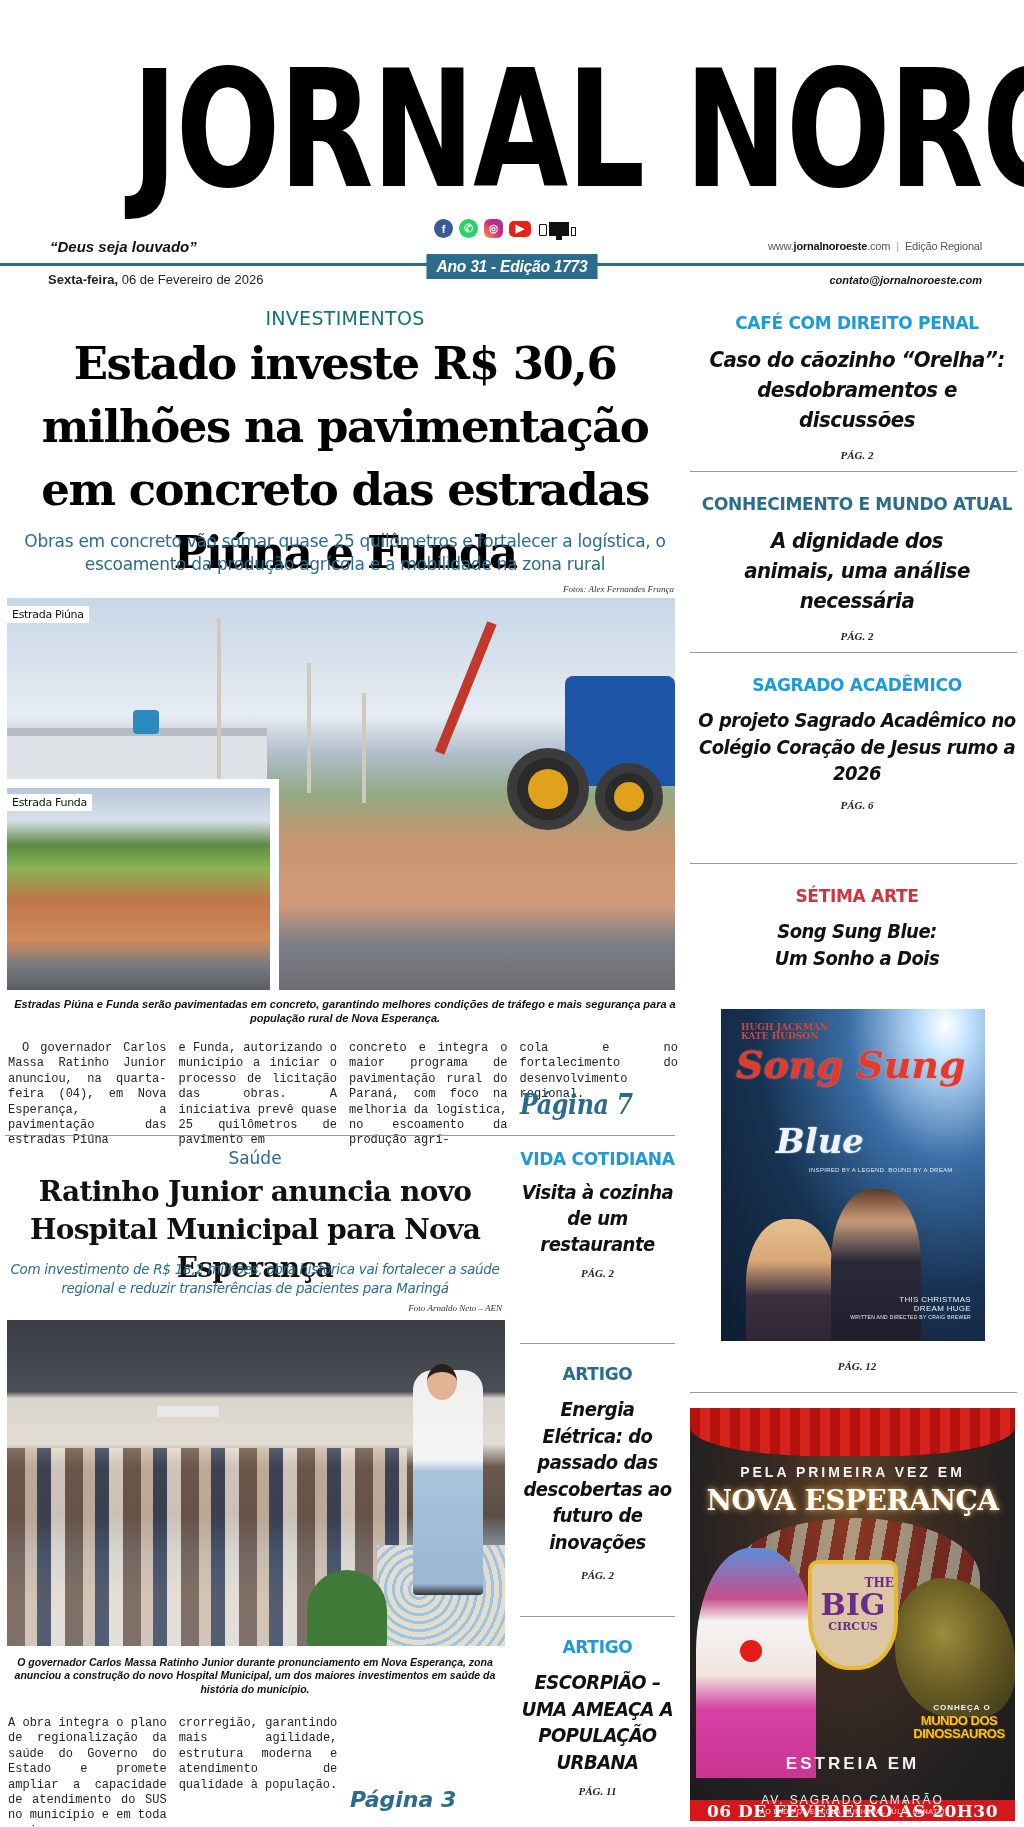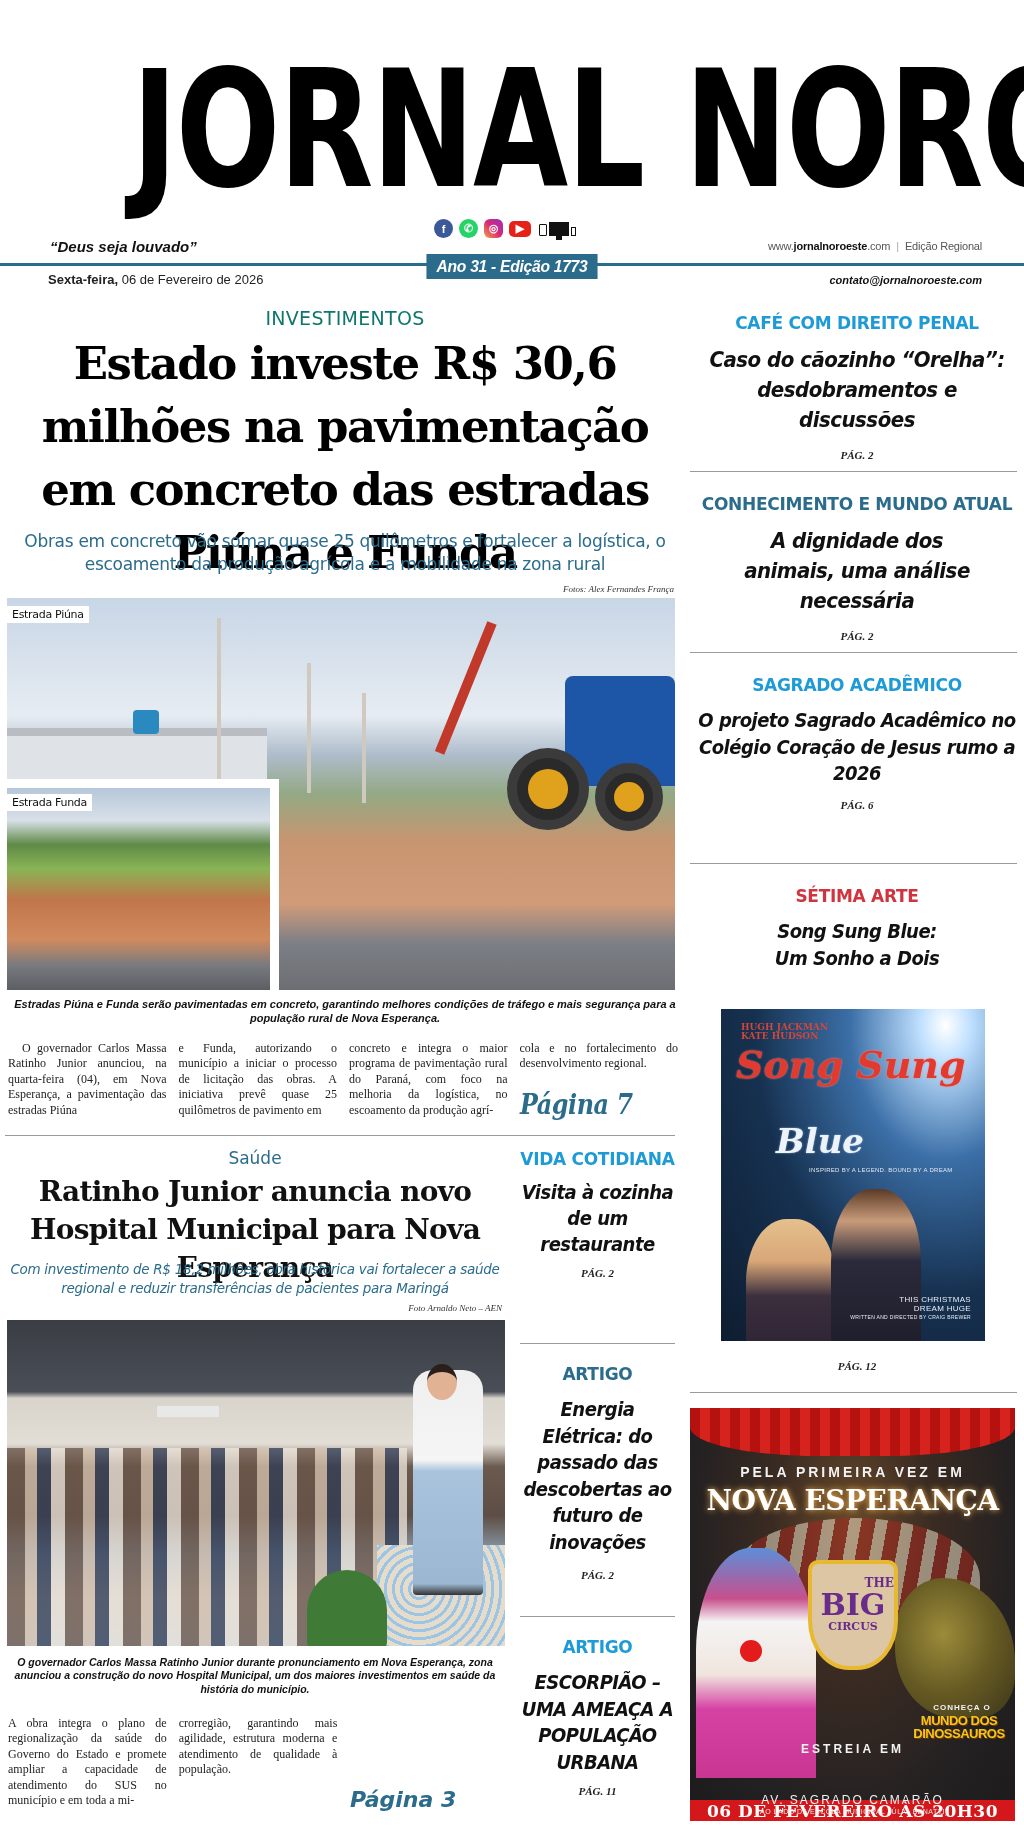--- a/index.html
+++ b/index.html
@@ -72,21 +72,21 @@
   .photo-funda {
     position: absolute; left: 7px; top: 779px; width: 272px; height: 211px;
     background: linear-gradient(180deg, #b6c7d9 0%, #d8e0e8 16%, #5f8a47 28%, #8ab455 40%, #c0764a 55%, #d08a5e 75%, #777a7f 88%, #5b5e63 100%);
     border-top: 9px solid #fff; border-right: 9px solid #fff;
   }
 
   .caption-lead {
     position: absolute; left: 0; top: 997px; width: 690px; text-align: center;
     font-size: 11px; font-weight: bold; font-style: italic; line-height: 14px; color: #111;
   }
-  .body-cols { position: absolute; display: grid; column-gap: 12px; font-family: Liberation Serif, serif; font-size: 12px; line-height: 15.4px; color: #222; text-align: justify; }
+  .body-cols { position: absolute; display: grid; column-gap: 12px; font-family: Liberation Mono, monospace; font-size: 12px; line-height: 15.4px; color: #222; text-align: justify; }
   .body-cols p { text-indent: 14px; hyphens: auto; }
   .body-lead { left: 8px; top: 1041px; width: 670px; grid-template-columns: repeat(4, 1fr); }
   .pagina-lead { position: absolute; left: 520px; top: 1088px; font-family: "DejaVu Serif", serif; font-weight: bold; font-style: italic; font-size: 28px; color: #2b6c8c; letter-spacing: -0.5px; transform: scaleX(0.85); transform-origin: left; }
   .rule-lead { position: absolute; left: 5px; top: 1135px; width: 670px; height: 1px; background: #9a9a9a; }
 
   
   .kicker-2 { position: absolute; left: 0; top: 1148px; width: 510px; text-align: center; font-family: "DejaVu Sans", sans-serif; font-size: 17px; color: #2b6c8c; }
   .headline-2 { position: absolute; left: 0; top: 1173px; width: 510px; text-align: center; font-family: "DejaVu Serif", serif; font-size: 28px; line-height: 38px; color: #111; letter-spacing: -0.7px; }
   .deck-2 { position: absolute; left: 0; top: 1260px; width: 510px; text-align: center; font-family: "DejaVu Sans", sans-serif; font-style: italic; font-size: 13.5px; line-height: 19px; color: #2b6c8c; letter-spacing: -0.3px; }
   .credit-2 { position: absolute; right: 522px; top: 1303px; font-family: "Liberation Serif", serif; font-style: italic; font-size: 9px; color: #333; }
@@ -140,21 +140,21 @@
   .pc-first { position: absolute; left: 0; top: 56px; width: 100%; text-align: center; font-size: 14px; font-weight: bold; color: #f2f2f2; letter-spacing: 3px; }
   .pc-city { position: absolute; left: 0; top: 76px; width: 100%; text-align: center; font-family: "DejaVu Serif", serif; font-weight: bold; font-size: 28px; color: #fff; letter-spacing: -0.5px; text-shadow: 0 0 6px #ffb64d; }
   .pc-tent { position: absolute; left: 40px; top: 110px; width: 250px; height: 120px; background: repeating-linear-gradient(100deg, #a3281f 0 14px, #e8dcc3 14px 26px); opacity: 0.55; border-radius: 50% 50% 0 0; }
   .pc-clown { position: absolute; left: 6px; top: 140px; width: 120px; height: 230px; background: linear-gradient(180deg, #5c8ed9 0%, #c74f8c 22%, #f4f4f4 32%, #f0e5de 55%, #d642a3 70%, #c93592 100%); border-radius: 45% 45% 0 0; }
   .pc-nose { position: absolute; left: 50px; top: 232px; width: 22px; height: 22px; background: #e41b1b; border-radius: 50%; }
   .pc-badge { position: absolute; left: 118px; top: 152px; width: 90px; height: 110px; background: #dcc6a3; border: 4px solid #e8b830; border-radius: 10px 10px 45% 45%; text-align: center; }
   .pc-badge span { display: block; font-family: "DejaVu Serif", serif; font-weight: bold; color: #6a2c8a; }
   .pc-dino { position: absolute; left: 205px; top: 170px; width: 120px; height: 140px; background: radial-gradient(ellipse at 40% 40%, #9c8b3a 0%, #665a23 50%, #3b351a 100%); border-radius: 40% 60% 30% 50%; }
   .pc-conheca { position: absolute; left: 222px; top: 295px; width: 100px; text-align: center; font-size: 8px; font-weight: bold; color: #f2f2f2; letter-spacing: 1px; }
   .pc-mundo { position: absolute; left: 214px; top: 306px; width: 110px; text-align: center; font-size: 13px; line-height: 13px; font-weight: bold; color: #f5c518; text-shadow: 1px 1px 0 #7a3b00; letter-spacing: -0.5px; }
-  .pc-estreia { position: absolute; left: 0; top: 334px; width: 100%; text-align: center; font-size: 12px; font-weight: bold; color: #f2f2f2; letter-spacing: 3px; }
+  .pc-estreia { position: absolute; left: 0; top: 346px; width: 100%; text-align: center; font-size: 17px; font-weight: bold; color: #f2f2f2; letter-spacing: 3px; }
   .pc-date { position: absolute; left: 0; top: 352px; width: 100%; height: 22px; background: #d4171b; text-align: center; font-family: "DejaVu Serif", serif; font-weight: bold; font-size: 17px; line-height: 22px; color: #fff; letter-spacing: 0.5px; margin-top: 40px; }
   .pc-av { position: absolute; left: 0; top: 385px; width: 100%; text-align: center; font-size: 12px; color: #f2f2f2; letter-spacing: 2px; }
   .pc-av2 { position: absolute; left: 0; top: 400px; width: 100%; text-align: center; font-size: 7px; color: #e8e8e8; letter-spacing: 0.5px; }
 </style>
 </head>
 <body>
 
 <header class="masthead">
   <div class="logo">JORNAL NOROESTE</div>
   <div class="motto">“Deus seja louvado”</div>

